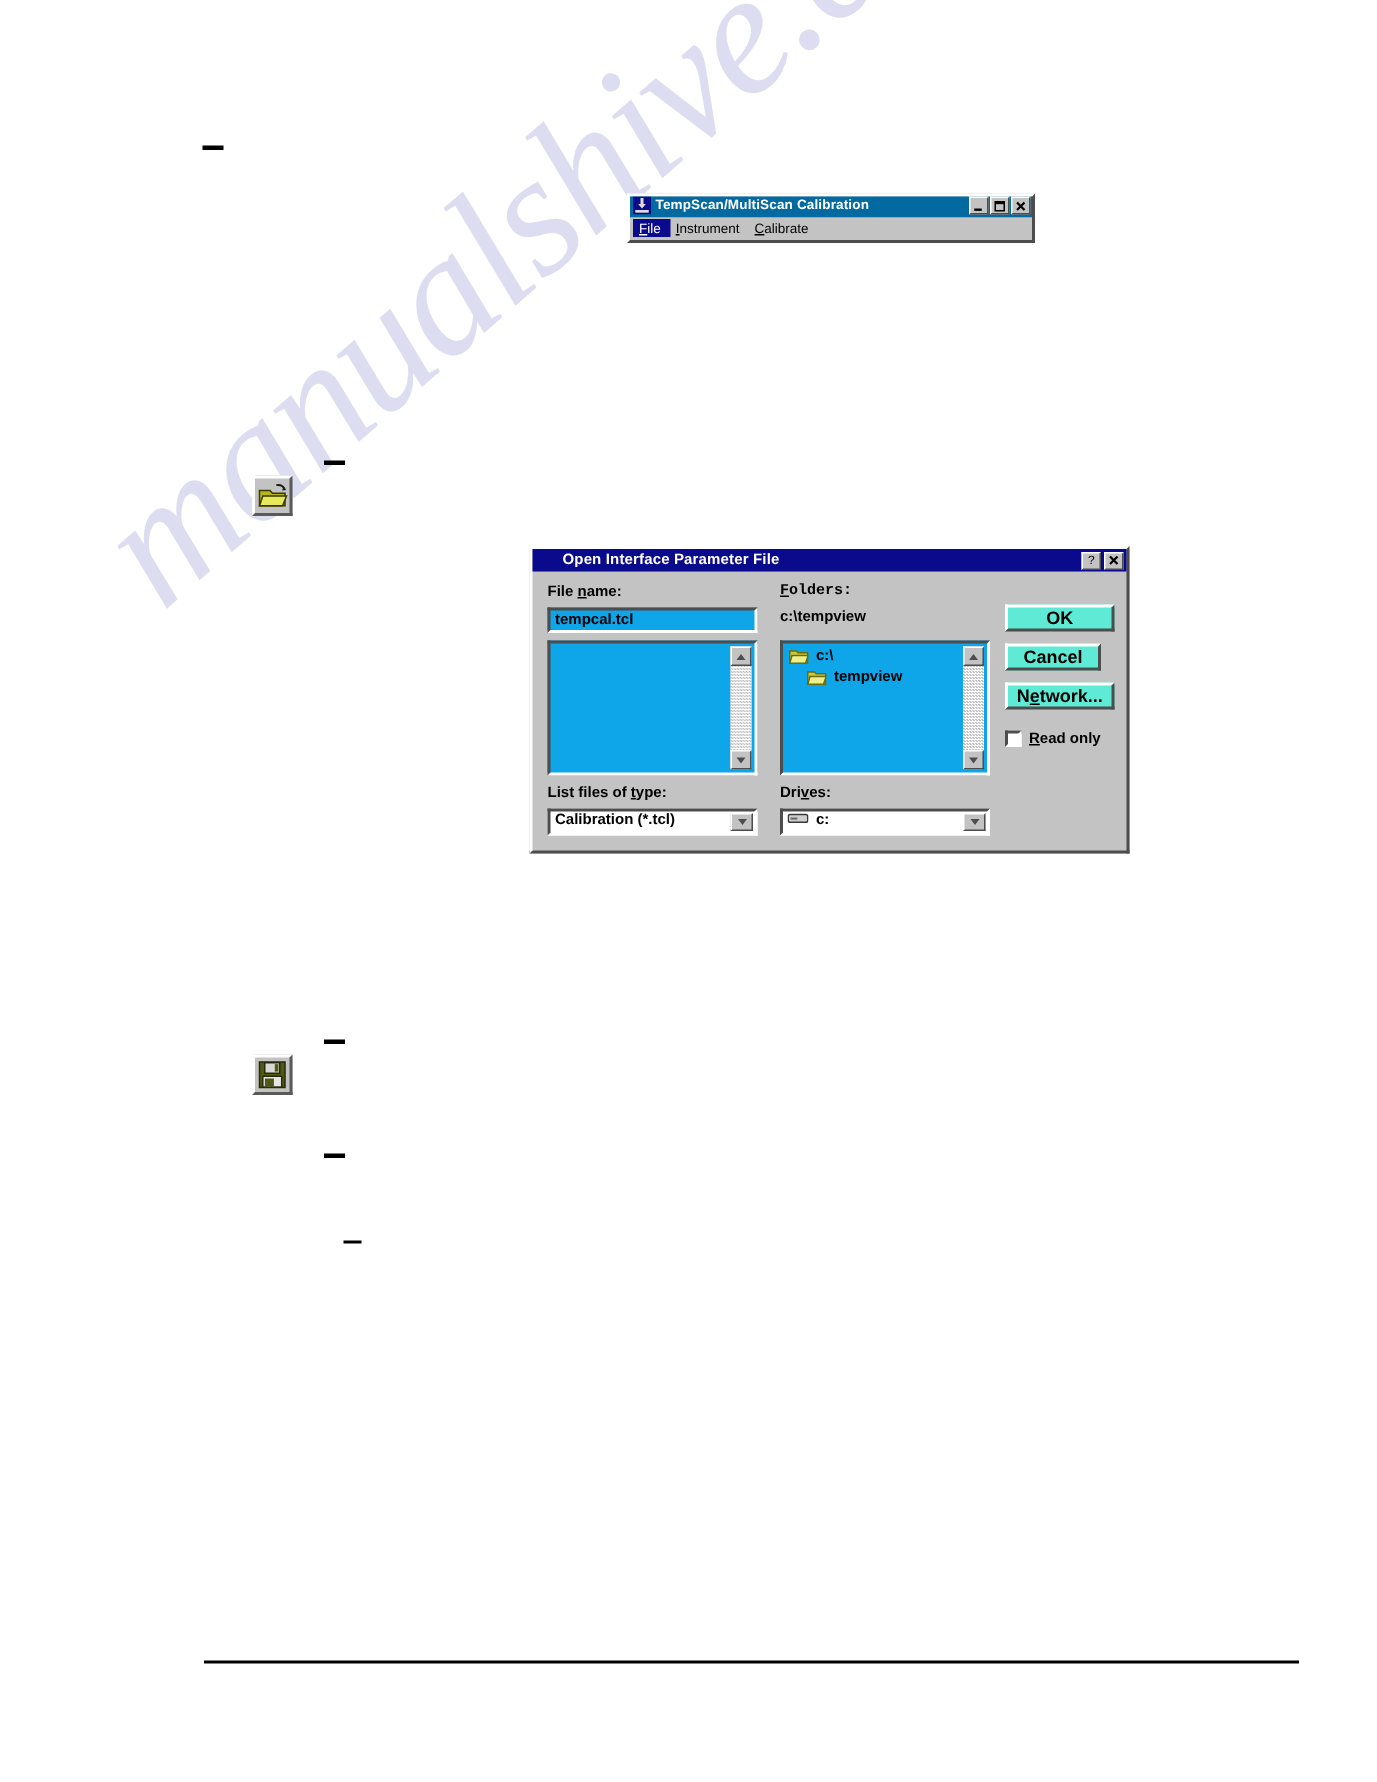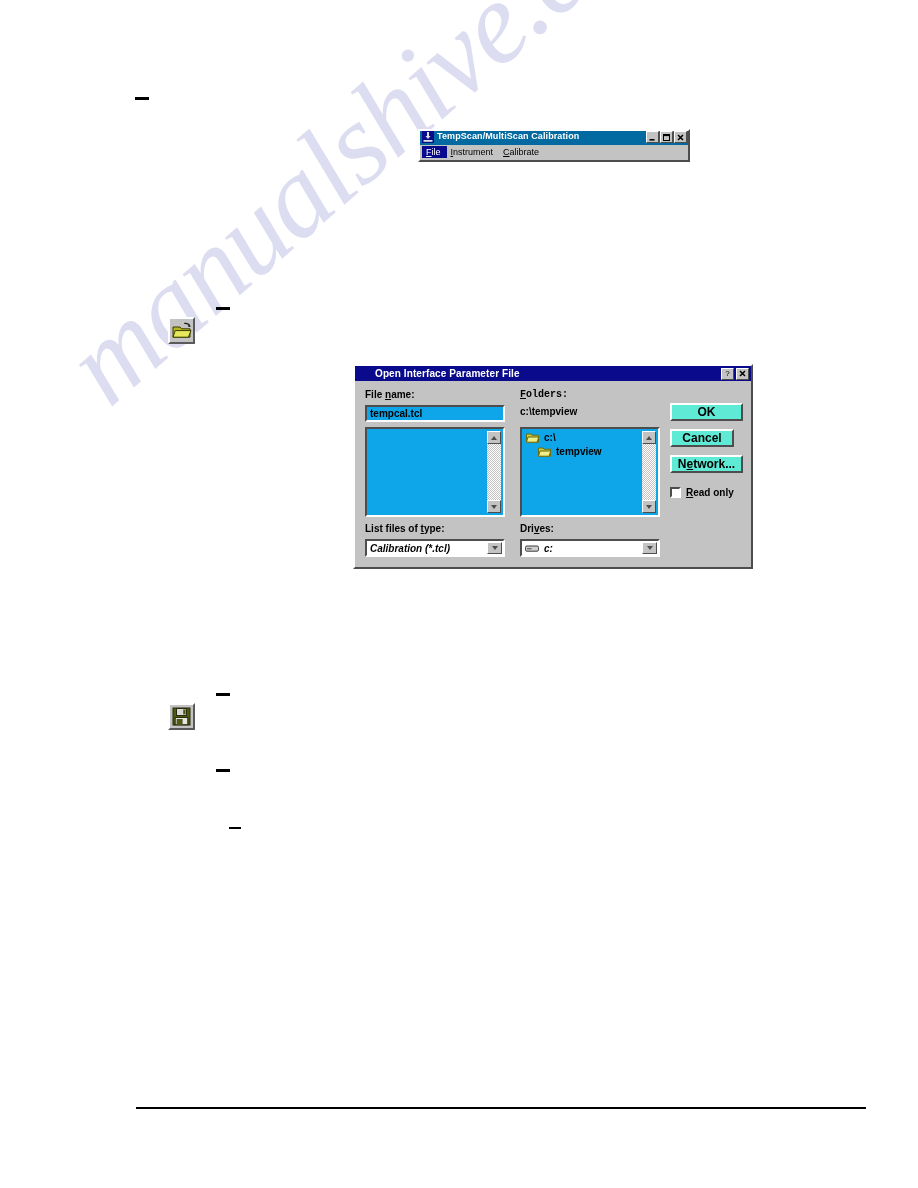--- a/index.html
+++ b/index.html
@@ -216,30 +216,29 @@
     border-bottom:1px solid #4d4d4d;
     box-sizing:border-box;
     display:flex;align-items:center;justify-content:center;
     flex:0 0 auto;
   }
   .tri-up{width:0;height:0;border-left:3px solid transparent;border-right:3px solid transparent;border-bottom:4px solid #4d4d4d;}
   .tri-dn{width:0;height:0;border-left:3px solid transparent;border-right:3px solid transparent;border-top:4px solid #4d4d4d;}
 
   .combo{
     position:absolute;
-    display:flex;align-items:center;
+    display:flex;
     background:#ffffff;
     border-top:2px solid #4d4d4d;
     border-left:2px solid #4d4d4d;
     border-right:2px solid #ffffff;
     border-bottom:2px solid #ffffff;
     box-sizing:border-box;
     font-size:10px;font-weight:bold;color:#000;
     padding-left:3px;
-    font-style:italic;
   }
   .combo .arrowbox{
     position:absolute;right:1px;top:1px;bottom:1px;width:15px;
     background:#c3c3c3;
     border-top:1px solid #ffffff;
     border-left:1px solid #ffffff;
     border-right:1px solid #4d4d4d;
     border-bottom:1px solid #4d4d4d;
     box-sizing:border-box;
     display:flex;align-items:center;justify-content:center;

